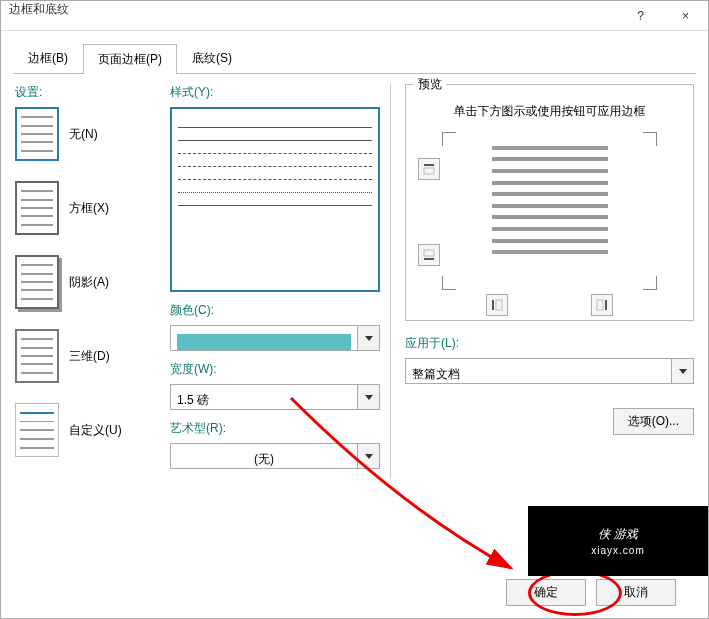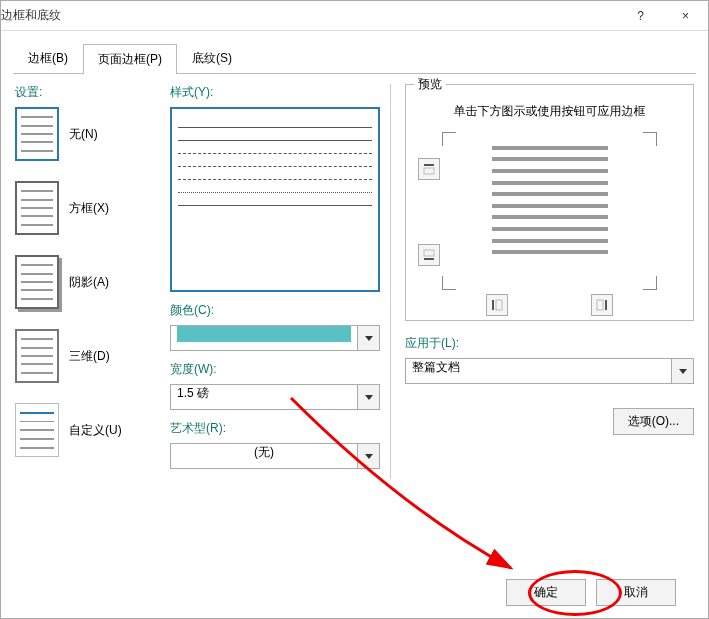--- a/index.html
+++ b/index.html
@@ -1,18 +1,18 @@
 <!DOCTYPE html>
 <html><head>
 <meta charset="utf-8">
 <style>
   * { box-sizing: border-box; font-family: "Microsoft YaHei", "SimSun", sans-serif; font-size: 12px; }
   body { margin: 0; background: #888; }
   .dialog { width: 709px; height: 619px; background: #fff; border: 1px solid #aaa; position: relative; }
-  .titlebar { height: 30px; display: flex; align-items: center; border-bottom: 1px solid #ddd; }
+  .titlebar { height: 30px; display: flex; align-items: flex-start; padding-left: 8px; border-bottom: 1px solid #ddd; }
   .titlebar .title { flex: 1; color: #333; }
   .titlebar .tbtn { width: 45px; height: 30px; display: flex; align-items: center; justify-content: center; color: #333; }
   .tabs { display: flex; padding: 12px 12px 0 12px; gap: 0; }
   .tab { padding: 6px 14px; border: 1px solid transparent; border-bottom: none; background: transparent; cursor: default; }
   .tab.active { border-color: #bbb; background: #fff; position: relative; top: 1px; }
   .tabline { border-bottom: 1px solid #bbb; margin: 0 12px; }
   .body { display: flex; padding: 10px 14px; gap: 10px; }
   .col1 { width: 145px; }
   .col2 { width: 210px; }
   .col3 { flex: 1; }
@@ -26,21 +26,21 @@
   .preset.shadow .thumb { box-shadow: 3px 3px 0 #999; }
   .preset.threeD .thumb { border: 2px solid #777; }
   .col2 .group { margin-bottom: 10px; }
   .style-list { height: 185px; border: 2px solid #2a7ab0; overflow-y: scroll; padding: 6px; background: #fff; }
   .style-list .sline { height: 0; margin: 12px 0; border-top-width: 1px; border-top-color: #555; }
   .s-solid { border-top-style: solid; }
   .s-thick { border-top-style: solid; border-top-width: 2px; }
   .s-dash { border-top-style: dashed; }
   .s-dot  { border-top-style: dotted; }
   .combo { display: flex; border: 1px solid #aaa; height: 26px; }
-  .combo .val { flex: 1; display: flex; align-items: flex-start; padding: 0 6px; overflow: hidden; }
+  .combo .val { flex: 1; display: flex; align-items: flex-end; padding: 0 6px; overflow: hidden; }
   .combo .btn { width: 22px; display: flex; align-items: center; justify-content: center; border-left: 1px solid #aaa; background: #f3f3f3; }
   .swatch { width: 100%; height: 16px; background: #5bc0c4; }
   .preview-frame { border-left: 1px solid #ccc; padding-left: 14px; }
   .fieldset { border: 1px solid #bbb; padding: 18px 10px 10px 10px; position: relative; margin-bottom: 14px; }
   .fieldset .legend { position: absolute; top: -9px; left: 8px; background: #fff; padding: 0 4px; }
   .hint { text-align: center; margin-bottom: 0; }
   .canvas-wrap { position: relative; width: 100%; height: 180px; }
   .page { width: 140px; height: 140px; margin: 10px auto; background: #fff; position: relative; display: flex; flex-direction: column; justify-content: space-evenly; padding: 8px 12px; }
   .page .tl { height: 4px; background: #999; }
   .corner { position: absolute; width: 14px; height: 14px; border: 1px solid #888; }
@@ -271,13 +271,17 @@
   <svg class="arrow-svg">
     <defs>
         <marker id="ah" markerWidth="10" markerHeight="10" refX="8" refY="3" orient="auto">
           <path d="M0,0 L0,6 L9,3 z" fill="#e00"></path>
         </marker>
       </defs>
     <path d="M10,10 Q120,120 230,180" stroke="#e00" stroke-width="3" fill="none" marker-end="url(#ah)"></path>
   </svg>
   <div class="ok-circle"></div>
 
+  <div class="watermark">
+    <div>侠 游戏</div>
+    <div class="sub">xiayx.com</div>
+  </div>
 </div>
 
 </body></html>

